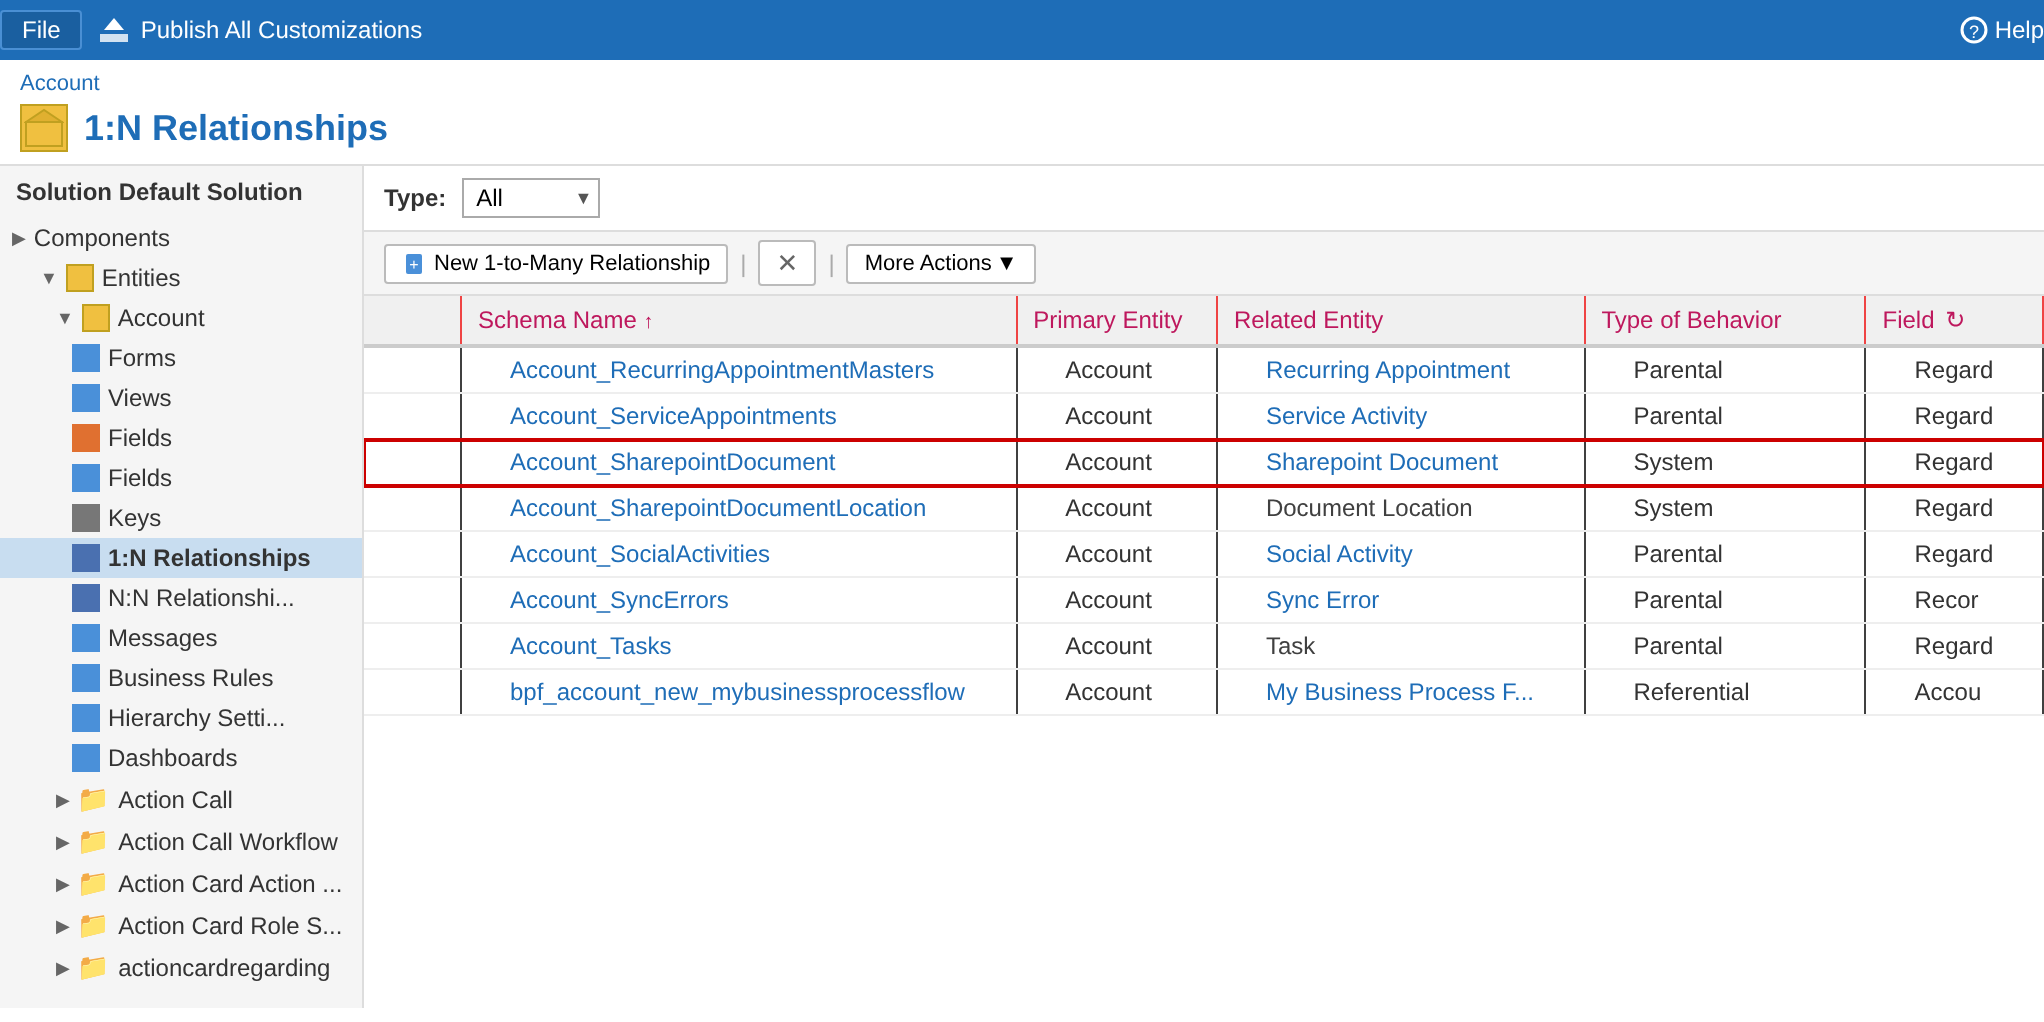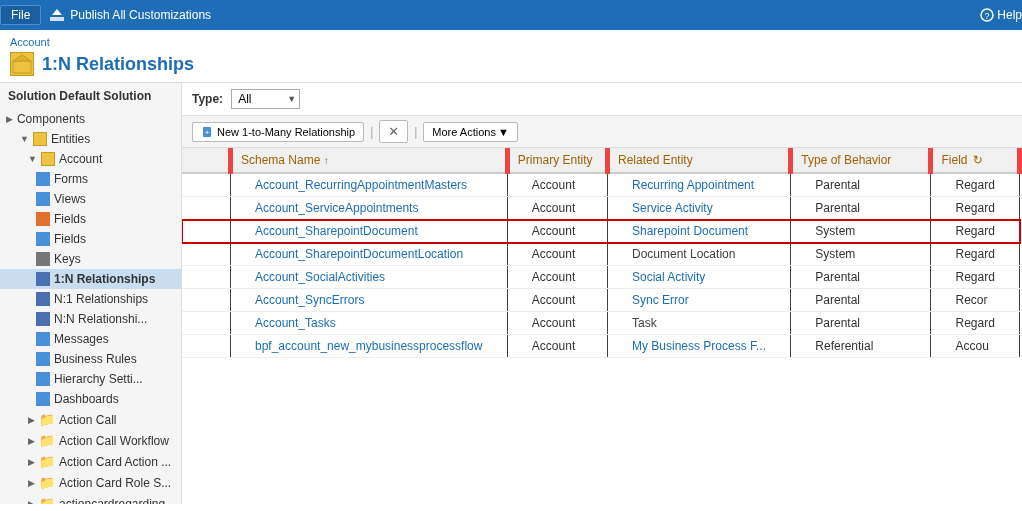--- a/index.html
+++ b/index.html
@@ -55,21 +55,21 @@
     
     .toolbar { display: flex; align-items: center; padding: 4px 10px; gap: 4px; border-bottom: 1px solid #ddd; background: #f5f5f5; }
     .toolbar-btn { display: flex; align-items: center; gap: 4px; padding: 3px 8px; border: 1px solid #bbb; background: #fff; cursor: pointer; font-size: 11px; border-radius: 2px; }
     .toolbar-sep { color: #aaa; margin: 0 2px; }
     .toolbar-more { display: flex; align-items: center; gap: 2px; }
 
     
     .table-wrapper { flex: 1; overflow: auto; }
     table { width: 100%; border-collapse: collapse; font-size: 12px; }
     thead tr { background: #f0f0f0; border-bottom: 2px solid #ccc; }
-    th { padding: 5px 8px; text-align: left; font-weight: normal; border-right: 5px solid #ef4444; color: #a16207; white-space: nowrap; }
+    th { padding: 5px 8px; text-align: left; font-weight: normal; border-right: 1px solid #ef4444; color: #be185d; white-space: nowrap; }
     td { padding: 4px 24px; border-bottom: 1px solid #eee; border-right: 1px solid #404040; white-space: nowrap; }
     .col-check { width: 20px; }
     .col-schema { min-width: 250px; }
     .col-primary { min-width: 100px; }
     .col-related { min-width: 160px; }
     .col-behavior { min-width: 140px; }
     .col-field { min-width: 80px; }
     .link-text { color: #1e6db7; cursor: pointer; text-decoration: none; }
 
     
@@ -155,24 +155,20 @@
     <div class="sidebar-item indent3">
       <span class="item-icon" style="background:#777;width:14px;height:14px;"></span>
       <span>Keys</span>
     </div>
 
     <div class="sidebar-item indent3 selected">
       <span class="item-icon" style="background:#4a70b0;width:14px;height:14px;"></span>
       <span>1:N Relationships</span>
     </div>
 
-    <div class="sidebar-item indent3">
-      <span class="item-icon" style="background:#4a70b0;width:14px;height:14px;"></span>
-      <span>N:1 Relationships</span>
-    </div>
 
     <div class="sidebar-item indent3">
       <span class="item-icon" style="background:#4a70b0;width:14px;height:14px;"></span>
       <span>N:N Relationshi...</span>
     </div>
 
     <div class="sidebar-item indent3">
       <span class="item-icon" style="background:#4a90d9;width:14px;height:14px;"></span>
       <span>Messages</span>
     </div>

